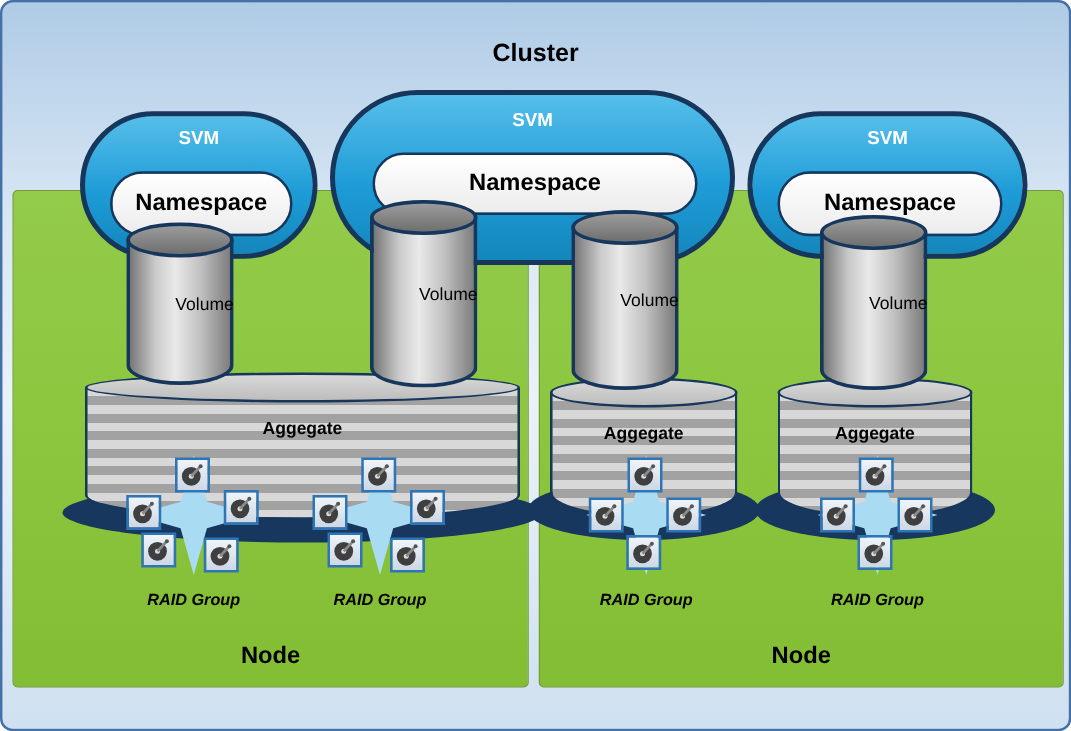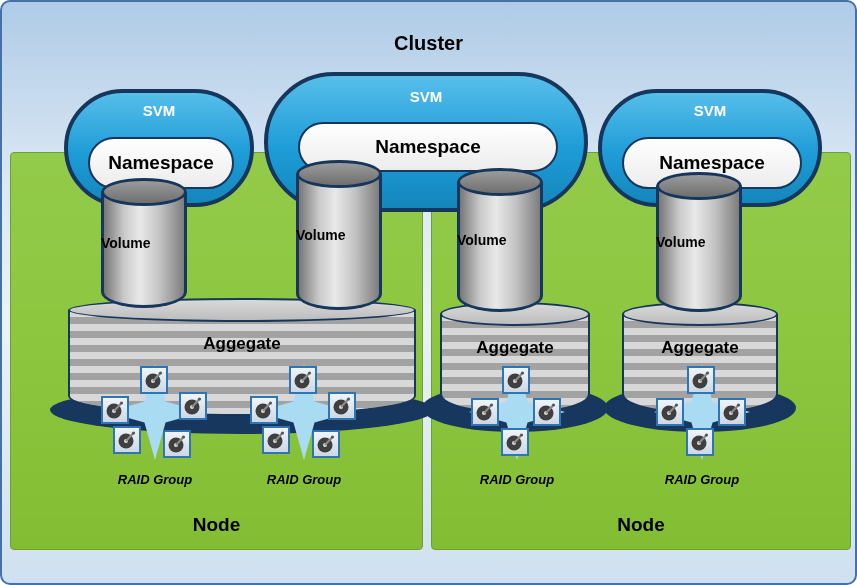--- a/index.html
+++ b/index.html
@@ -61,21 +61,21 @@
     border:3px solid #16365C;border-top:none;
     border-radius:0 0 50% 50% / 0 0 16px 16px;z-index:1;
   }
   .cyl-top{
     position:absolute;left:0;right:0;top:0;height:28px;box-sizing:border-box;
     background:linear-gradient(180deg,#9B9B9B 0%,#6F6F6F 100%);
     border:3px solid #16365C;border-radius:50%;z-index:2;
   }
   .cyl-label{
     position:absolute;left:0;width:100%;top:50%;transform:translateY(-50%);
-    text-align:left;font-size:14px;font-weight:bold;color:#000;z-index:3;
+    text-align:right;font-size:14px;font-weight:normal;color:#000;z-index:3;
   }
   
   .aggregate{position:absolute;z-index:20;}
   .agg-1{left:66px;top:296px;width:348px;height:118px;}
   .agg-2{left:438px;top:300px;width:150px;height:112px;}
   .agg-3{left:620px;top:300px;width:156px;height:112px;}
   .agg-base{
     position:absolute;left:-18px;right:-18px;bottom:-18px;height:48px;
     background:#17375E;border-radius:50%;z-index:1;
   }
@@ -85,21 +85,21 @@
     border:2px solid #16365C;border-top:none;
     border-radius:0 0 50% 50% / 0 0 20px 20px;z-index:2;
   }
   .agg-top{
     position:absolute;left:0;right:0;top:0;height:24px;box-sizing:border-box;
     background:linear-gradient(180deg,#D9D9D9,#BDBDBD);
     border:2px solid #16365C;border-radius:50%;z-index:3;
   }
   .agg-label{
     position:absolute;left:0;width:100%;top:36px;text-align:center;
-    font-size:17px;font-weight:bold;color:#000;z-index:4;
+    font-size:14px;font-weight:bold;color:#000;z-index:4;
   }
   
   .raid-group{position:absolute;width:120px;height:140px;z-index:25;font-style:italic;}
   .rg-1{left:93px;top:352px;}
   .rg-2{left:242px;top:352px;}
   .rg-3{left:455px;top:352px;}
   .rg-4{left:640px;top:352px;}
   .burst{
     position:absolute;left:12px;top:10px;width:96px;height:96px;
     background:#A9DBF2;z-index:1;

